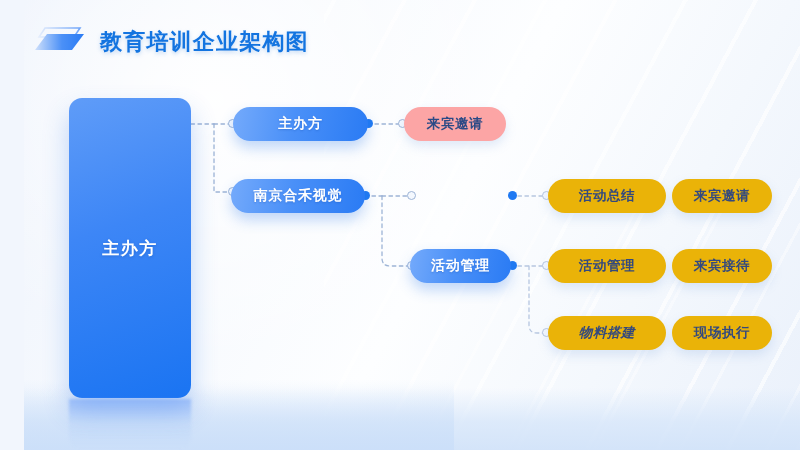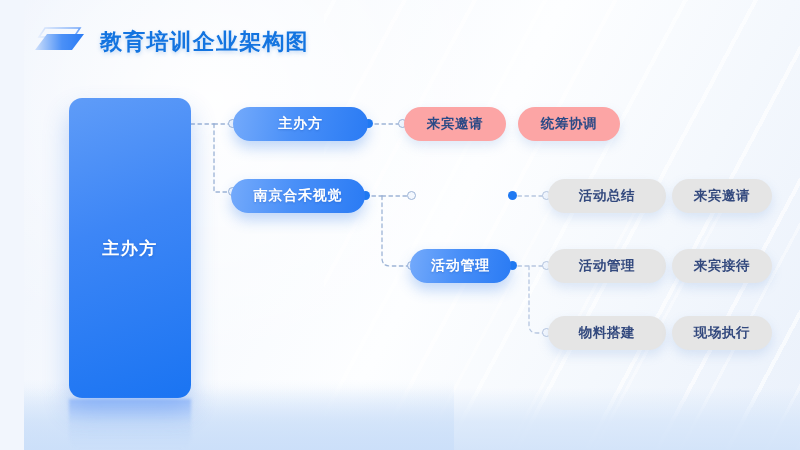--- a/index.html
+++ b/index.html
@@ -86,21 +86,21 @@
     box-shadow:0 7px 14px rgba(54,126,232,.30);
     color:#fff;font-size:14px;font-weight:bold;letter-spacing:.8px;
     text-shadow:0 1px 2px rgba(20,70,160,.30);
   }
   .pill-leaf{
     height:34px;
     background:#fca5a5;
     color:#2b4a86;font-size:13.5px;font-weight:bold;letter-spacing:.6px;
     box-shadow:0 5px 11px rgba(120,158,220,.22);
   }
-  .pill-leaf.tint-lav{ background:#e5e5e5; color:#33497e; }
+  .pill-leaf.tint-lav{ background:#eab308; color:#33497e; }
 
   
   .wires{position:absolute;inset:0;pointer-events:none;}
   .dot-solid-white{
     position:absolute;width:11px;height:11px;border-radius:50%;
     background:#ffffff;box-shadow:0 0 0 2px rgba(255,255,255,.45);
   }
   .dot-solid-blue{
     position:absolute;width:9px;height:9px;border-radius:50%;background:#1f79f2;
   }
@@ -204,38 +204,35 @@
     <span>南京合禾视觉</span>
   </div>
 
   <div class="pill pill-primary" style="left:386px;top:249px;width:101px;">
     <span>活动管理</span>
   </div>
 
   <div class="pill pill-leaf" style="left:380px;top:107px;width:102px;">
     <span>来宾邀请</span>
   </div>
-  <div class="pill pill-leaf" style="left:494px;top:107px;width:102px;">
-    <span>统筹协调</span>
-  </div>
 
   <div class="pill pill-leaf tint-lav" style="left:524px;top:179px;width:118px;">
     <span>活动总结</span>
   </div>
   <div class="pill pill-leaf tint-lav" style="left:648px;top:179px;width:100px;">
     <span>来宾邀请</span>
   </div>
 
   <div class="pill pill-leaf tint-lav" style="left:524px;top:249px;width:118px;">
     <span>活动管理</span>
   </div>
   <div class="pill pill-leaf tint-lav" style="left:648px;top:249px;width:100px;">
     <span>来宾接待</span>
   </div>
 
-  <div class="pill pill-leaf tint-lav" style="left:524px;top:316px;width:118px;">
+  <div class="pill pill-leaf tint-lav" style="left:524px;top:316px;width:118px;font-style:italic;">
     <span>物料搭建</span>
   </div>
   <div class="pill pill-leaf tint-lav" style="left:648px;top:316px;width:100px;justify-content:center;">
     <span>现场执行</span>
   </div>
 
 </div>
 
 </body></html>

